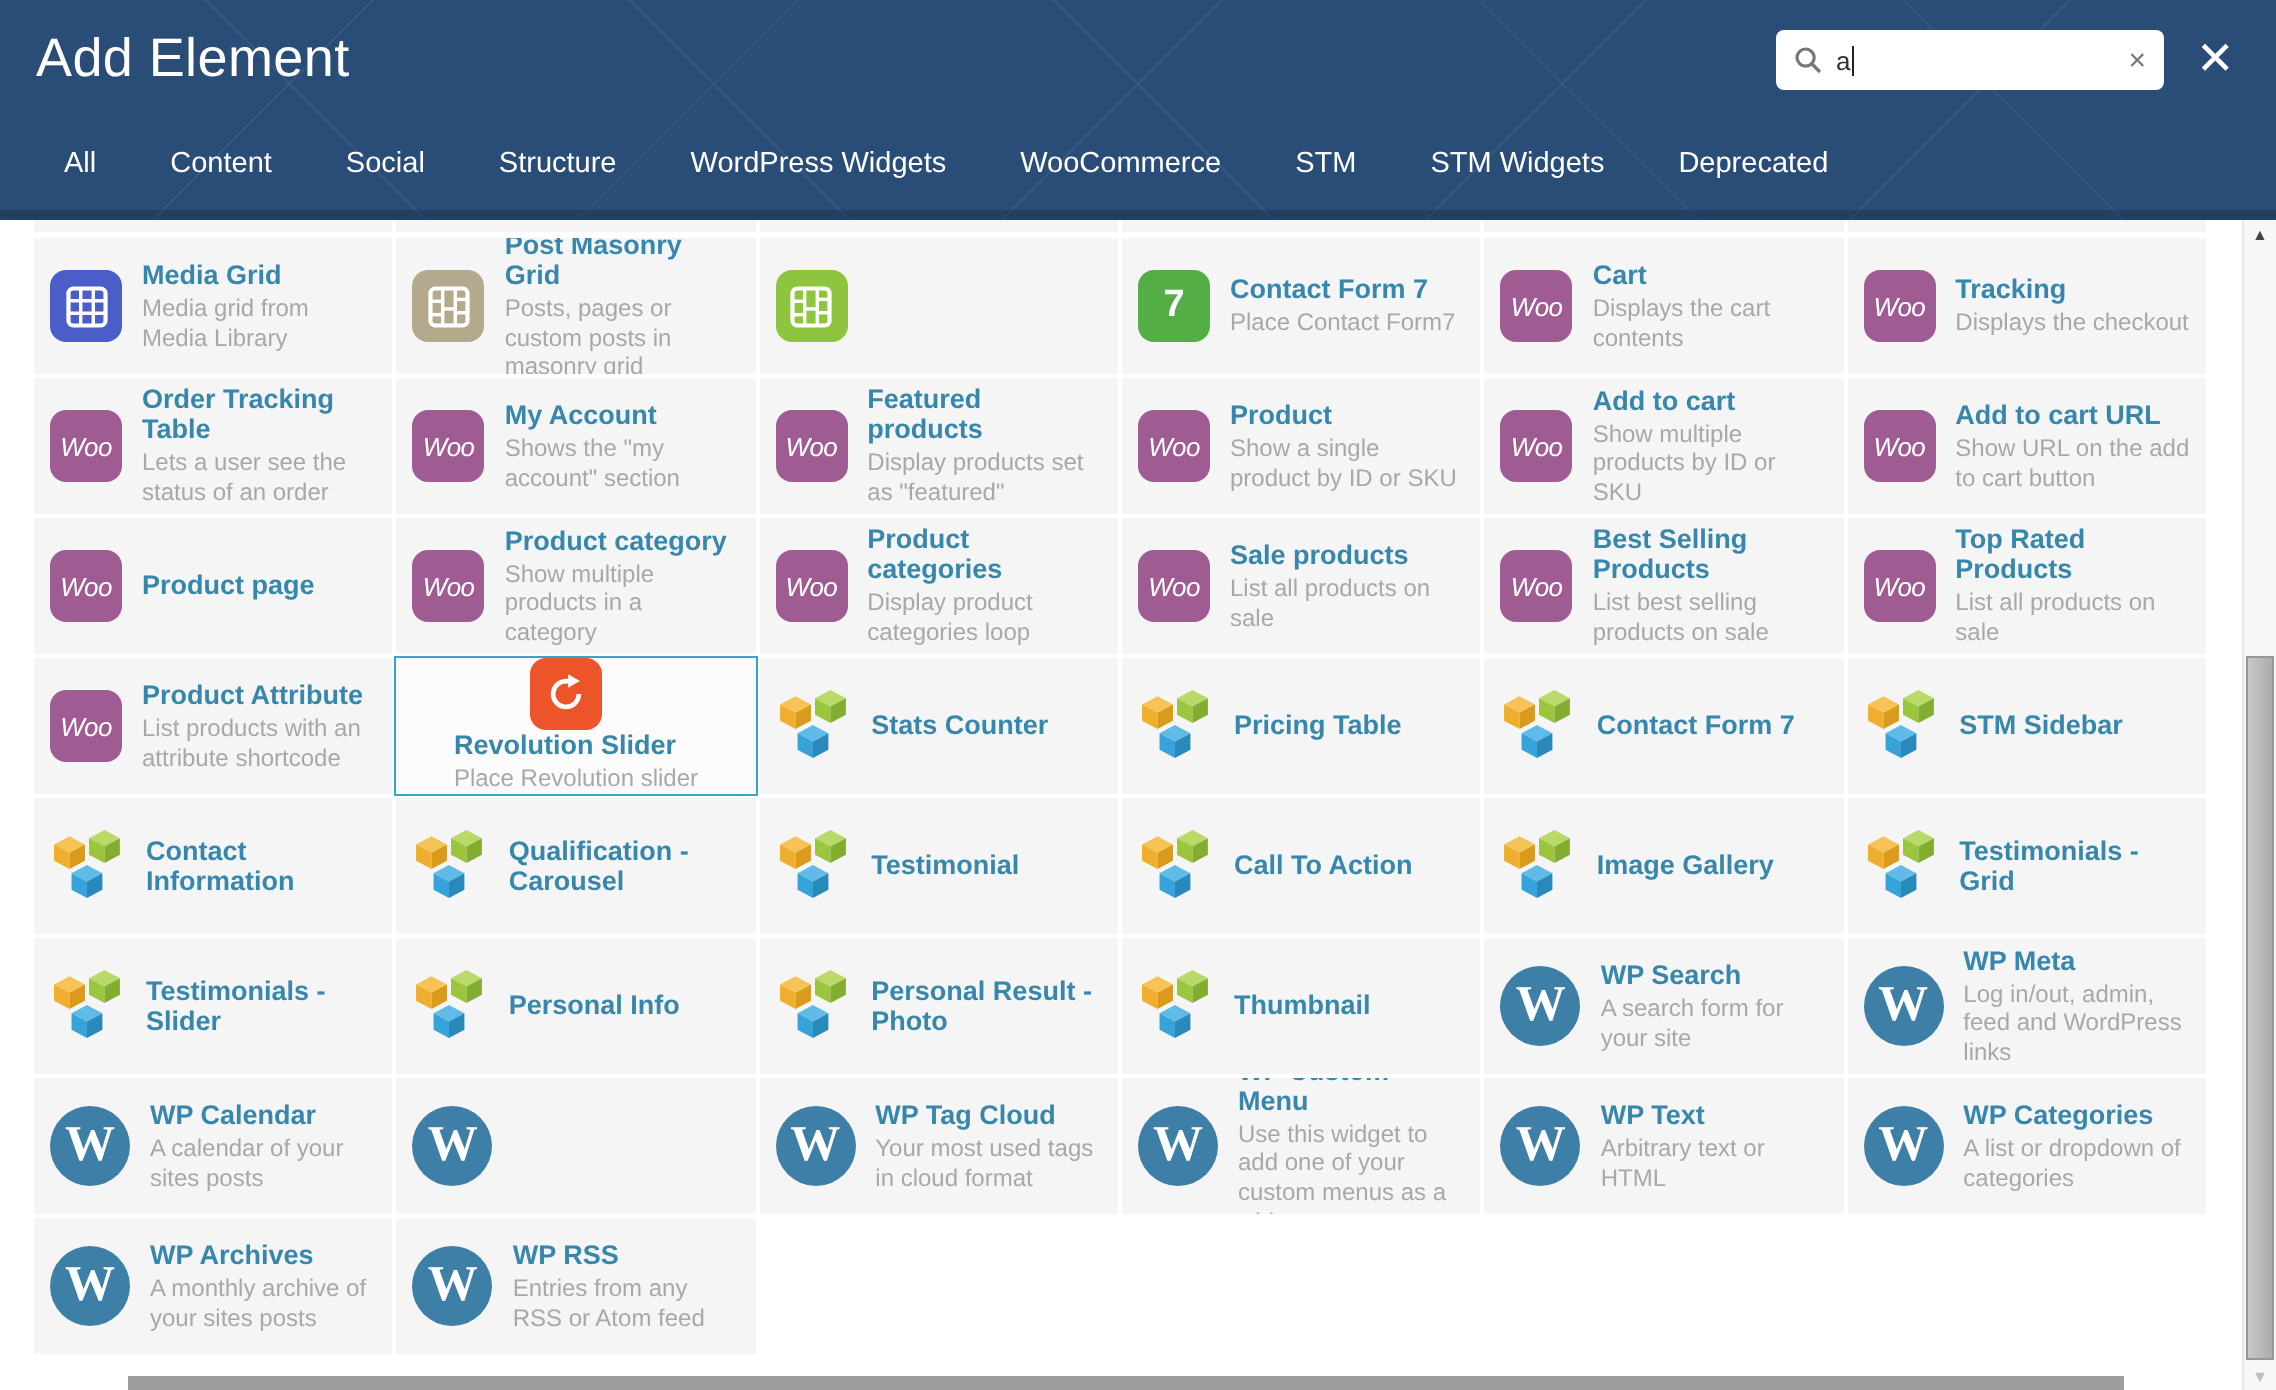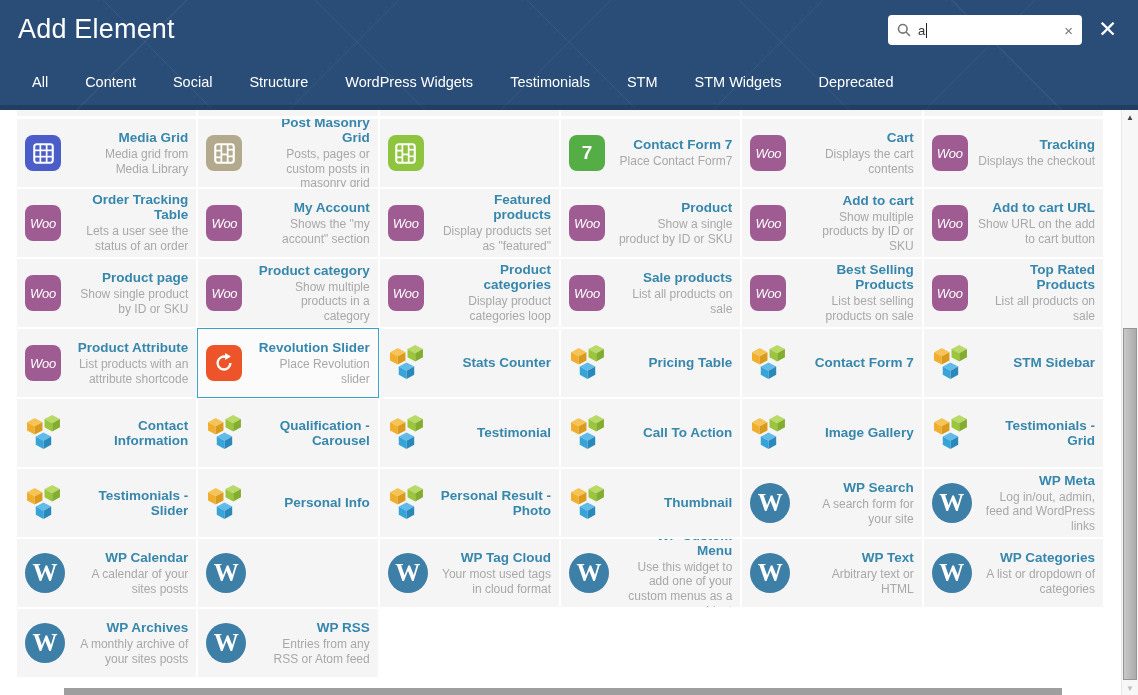--- a/index.html
+++ b/index.html
@@ -27,29 +27,29 @@
   .search-clear{margin-left:auto;color:#777;font-size:15px;line-height:1;cursor:pointer;}
   .close-btn{position:absolute;left:1098px;top:16px;color:#fff;font-size:23px;cursor:pointer;}
   .tabs{position:absolute;left:32px;top:60px;display:flex;gap:37px;margin-top:14px;}
   .tab{color:#fff;font-size:14.5px;cursor:pointer;white-space:nowrap;}
   
   .content{position:absolute;top:110px;left:0;width:1121px;height:585px;background:#fff;}
   .pgrid{position:absolute;top:0;left:17px;width:1086px;display:grid;grid-template-columns:repeat(6,1fr);gap:2px;}
   .pcell{height:6px;background:#f5f5f5;}
   .grid{position:absolute;top:9px;left:17px;width:1086px;display:grid;grid-template-columns:repeat(6,1fr);grid-auto-rows:68px;gap:2px;}
   .cell{background:#f5f5f5;display:flex;align-items:center;padding:0 8px;overflow:hidden;cursor:pointer;box-sizing:border-box;}
-  .cell.selected{background:#fbfbfb;outline:1px solid #3aa3c8;outline-offset:0;}
+  .cell.selected{background:#fbfbfb;outline:1px solid #3aa3c8;outline-offset:0;flex-direction:column;}
   .icon{flex:none;display:flex;align-items:center;justify-content:center;margin-right:10px;}
   .icon.sq{width:36px;height:36px;border-radius:8px;}
   .icon.wpc{width:40px;height:40px;border-radius:50%;}
   .icon.stm{width:38px;height:38px;}
   .glyph7{color:#fff;font-size:19px;font-weight:bold;}
   .woo-text{color:#fff;font-size:13px;font-weight:normal;font-style:italic;letter-spacing:-.3px;}
   .wglyph{color:#fff;font-family:"Liberation Serif",serif;font-weight:bold;font-size:25px;line-height:1;margin-top:-2px;}
-  .cell-text{flex:1;min-width:0;text-align:right;}
+  .cell-text{flex:1;min-width:0;}
   .cell-title{color:#3787ad;font-size:13.5px;font-weight:bold;line-height:1.12;}
   .cell-desc{color:#a8a8a8;font-size:12px;line-height:1.22;margin-top:2px;}
   
   .vscroll{position:absolute;right:0;top:110px;width:17px;height:585px;background:#f7f7f7;border-left:1px solid #e8e8e8;box-sizing:border-box;}
   .sb-up{position:absolute;top:3px;left:0;width:16px;text-align:center;color:#444;font-size:8px;cursor:pointer;}
   .sb-thumb{position:absolute;top:218px;left:1px;width:14px;height:352px;background:linear-gradient(90deg,#c9c9c9,#ababab);border:1px solid #969696;box-sizing:border-box;cursor:pointer;}
   .sb-down{position:absolute;bottom:2px;left:0;width:16px;text-align:center;color:#bdbdbd;font-size:8px;cursor:pointer;}
   .bottom-band{position:absolute;left:64px;bottom:0;width:998px;height:7px;background:#9e9e9e;}
 </style>
 </head>
@@ -66,21 +66,21 @@
     <span class="caret"></span>
     <span class="search-clear">×</span>
   </div>
   <div class="close-btn">✕</div>
   <nav class="tabs">
       <span class="tab">All</span>
       <span class="tab">Content</span>
       <span class="tab">Social</span>
       <span class="tab">Structure</span>
       <span class="tab">WordPress Widgets</span>
-      <span class="tab">Testimonials</span>
+      <span class="tab">WooCommerce</span>
       <span class="tab">STM</span>
       <span class="tab">STM Widgets</span>
       <span class="tab">Deprecated</span>
     </nav>
 </div>
 
 <div class="content">
   <div class="pgrid" id="partial-grid">
       <div class="pcell"></div>
       <div class="pcell"></div>
@@ -217,21 +217,20 @@
           <div class="cell-title">Add to cart URL</div>
           <div class="cell-desc">Show URL on the add to cart button</div>
         </div>
       </div>
       <div class="cell">
         <span class="icon sq" style="background:#9f5c93">
           <span class="woo-text">Woo</span>
         </span>
         <div class="cell-text">
           <div class="cell-title">Product page</div>
-          <div class="cell-desc">Show single product by ID or SKU</div>
         </div>
       </div>
       <div class="cell">
         <span class="icon sq" style="background:#9f5c93">
           <span class="woo-text">Woo</span>
         </span>
         <div class="cell-text">
           <div class="cell-title">Product category</div>
           <div class="cell-desc">Show multiple products in a category</div>
         </div>

